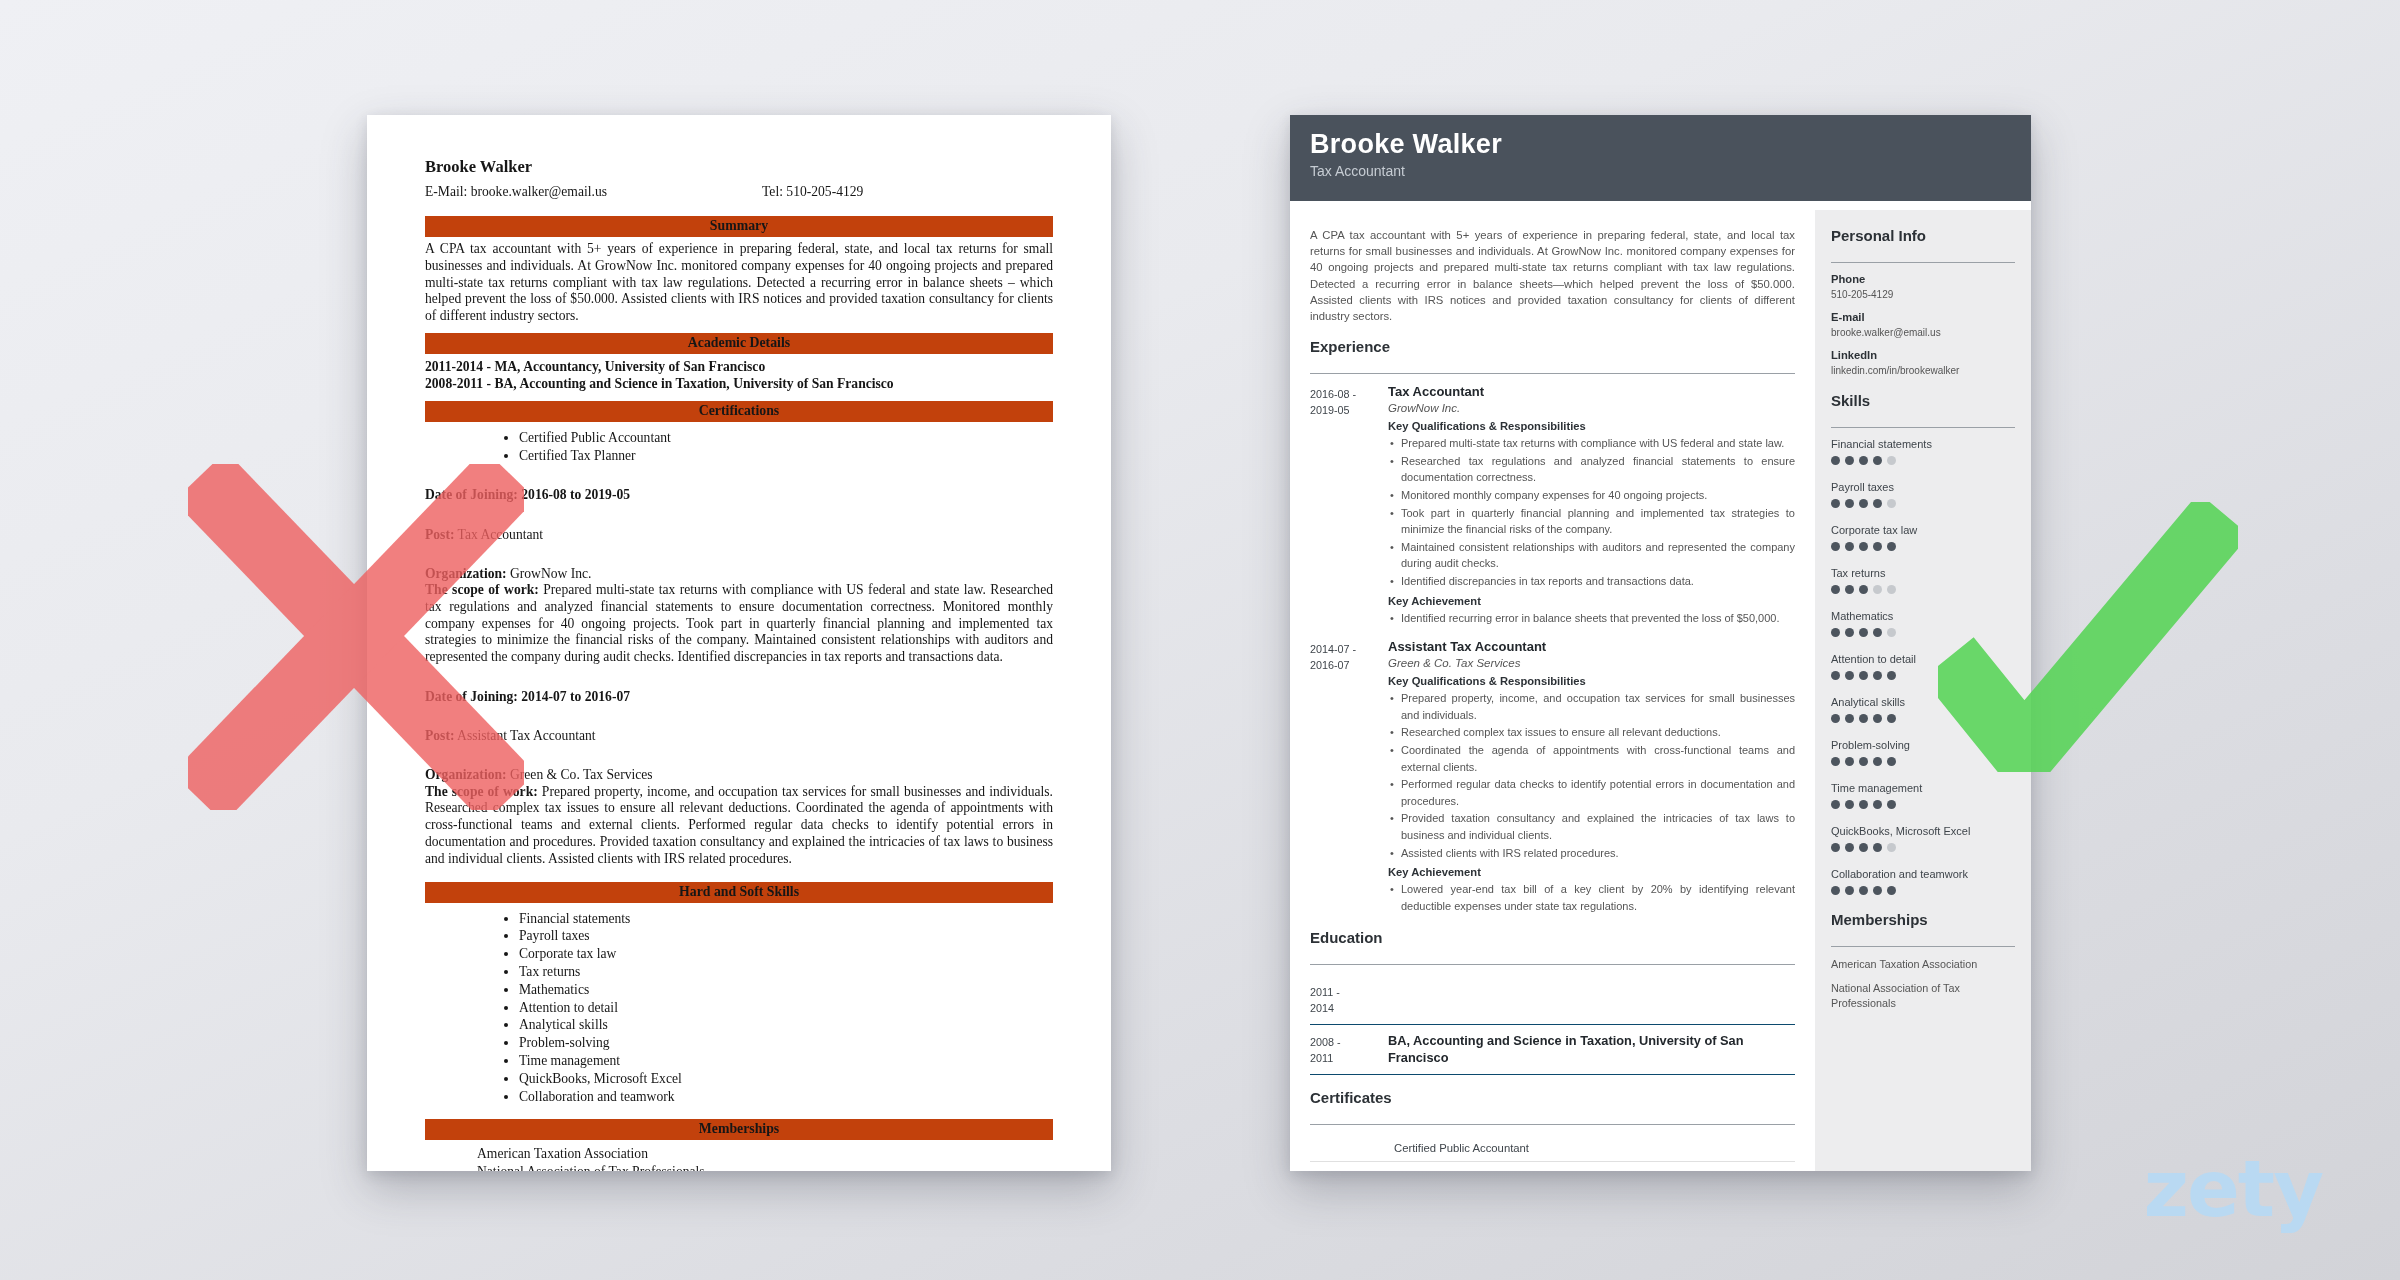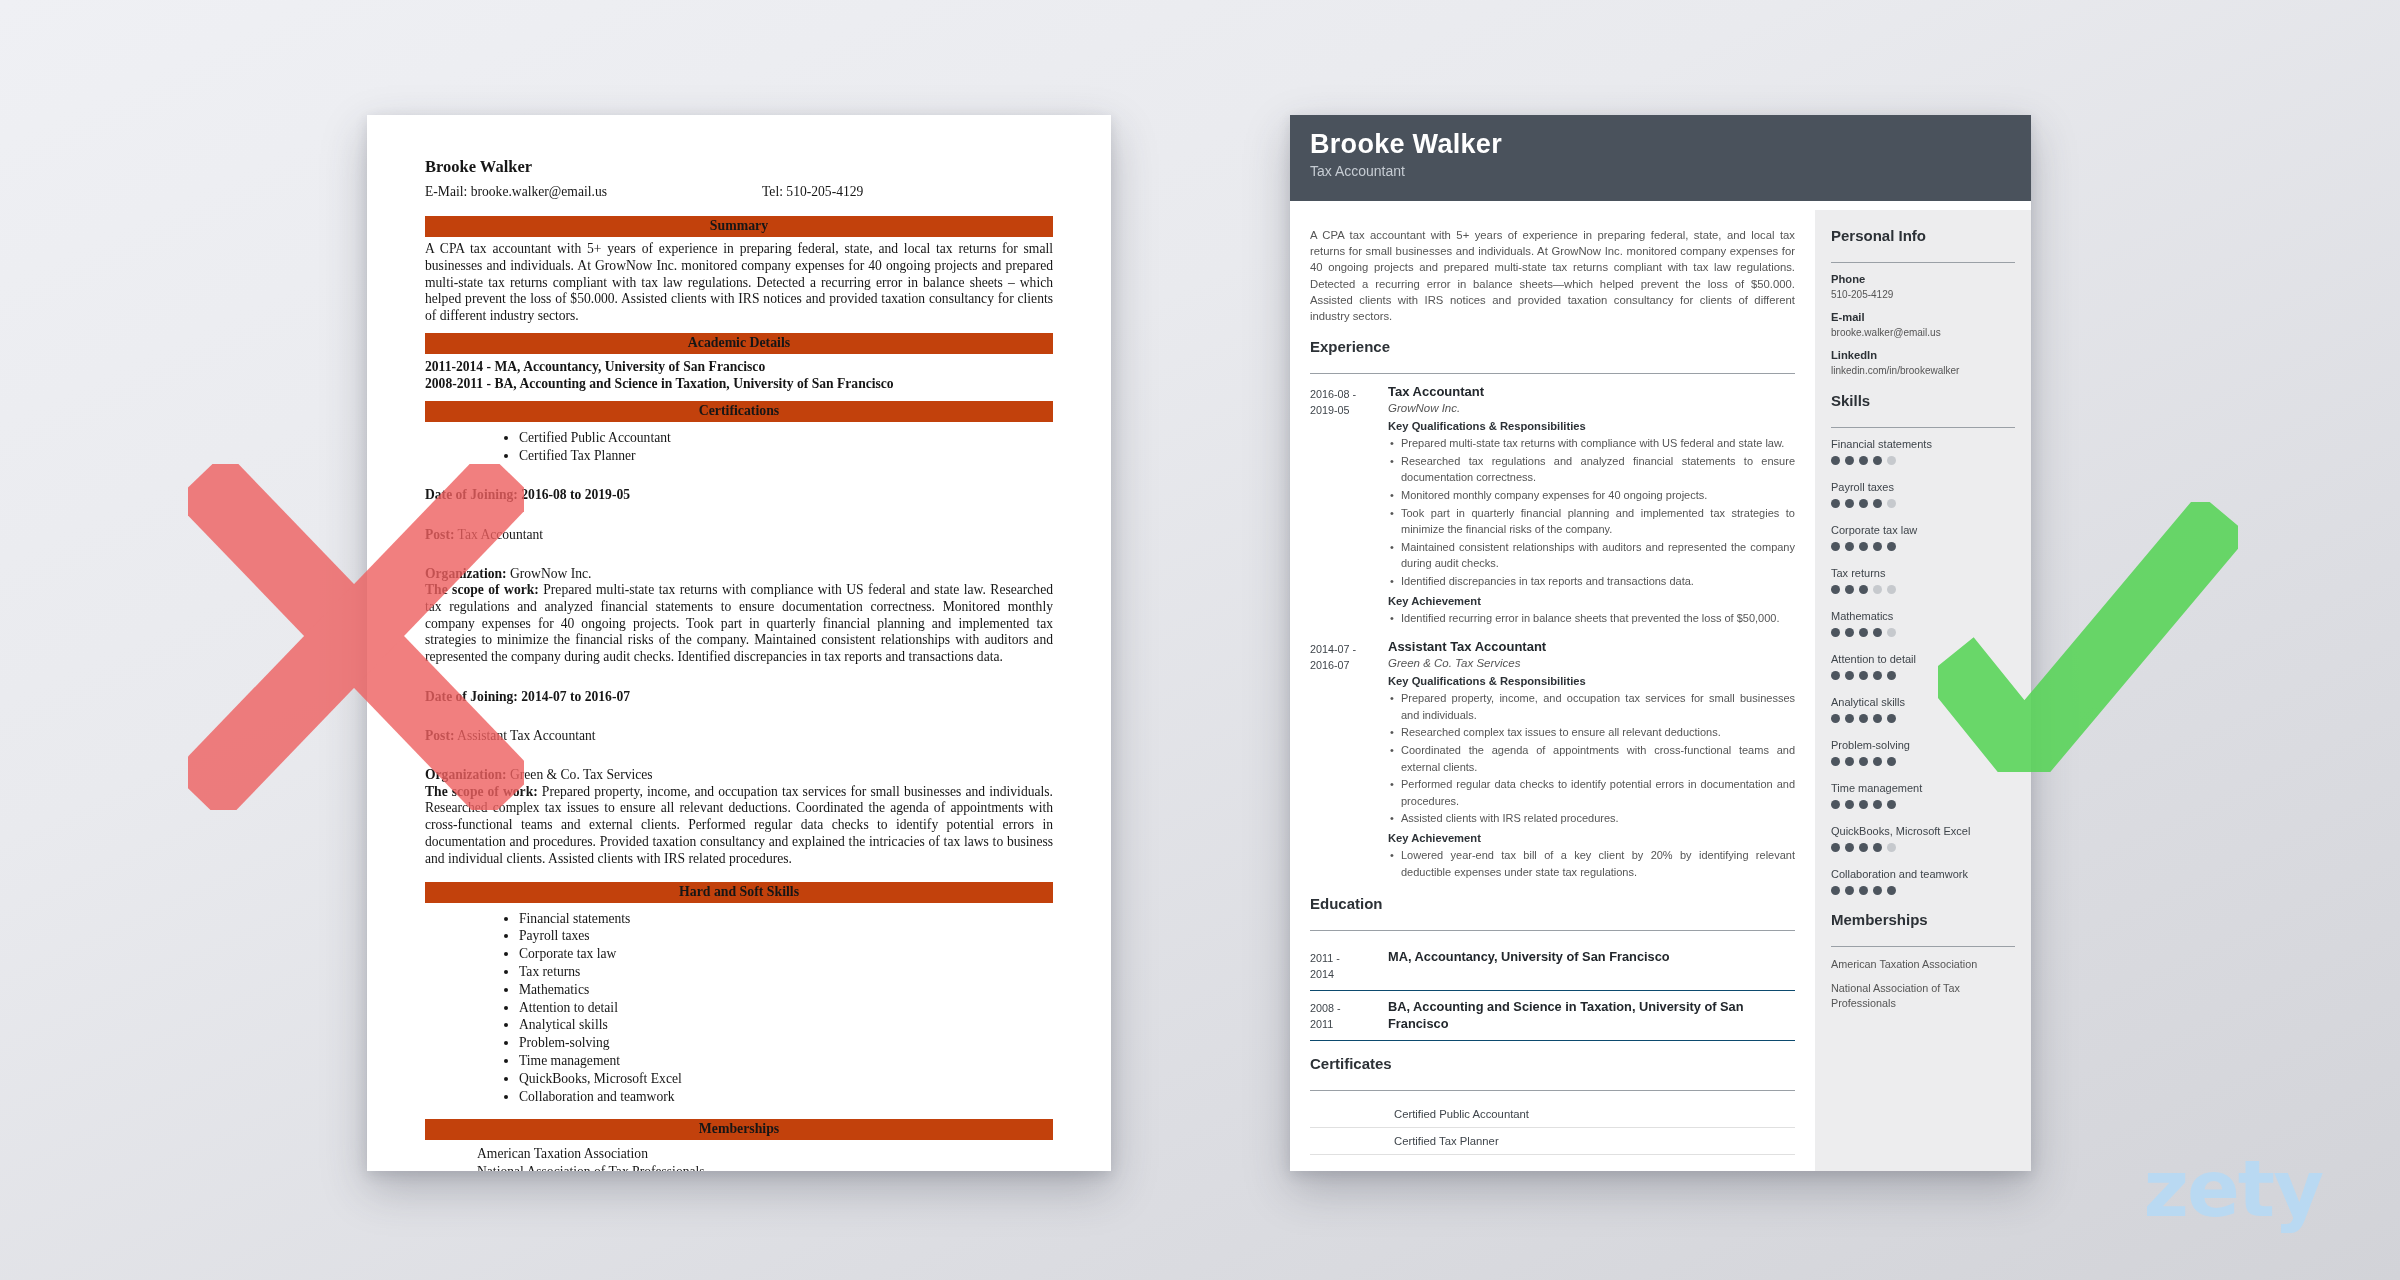--- a/index.html
+++ b/index.html
@@ -222,39 +222,39 @@
           <div class="r-jbody">
             <div class="r-jtitle">Assistant Tax Accountant</div>
             <div class="r-company">Green &amp; Co. Tax Services</div>
             <div class="r-subhead">Key Qualifications &amp; Responsibilities</div>
             <ul class="r-ul">
 
             <li>Prepared property, income, and occupation tax services for small businesses and individuals.</li>
                 <li>Researched complex tax issues to ensure all relevant deductions.</li>
                 <li>Coordinated the agenda of appointments with cross-functional teams and external clients.</li>
                 <li>Performed regular data checks to identify potential errors in documentation and procedures.</li>
+                <li>Provided taxation consultancy and explained the intricacies of tax laws to business and individual clients.</li>
                 <li>Assisted clients with IRS related procedures.</li>
               </ul>
             <div class="r-subhead">Key Achievement</div>
             <ul class="r-ul">
 
             <li>Lowered year-end tax bill of a key client by 20% by identifying relevant deductible expenses under state tax regulations.</li>
               </ul>
           </div>
         </div>
 
         <div class="r-sec-title mt">Education</div>
         <div>
 
             <div class="r-edu">
               <div class="r-dates">
                 <div>2011 -</div>
                 <div>2014</div>
               </div>
-              <div class="r-degree">MA, Accountancy, University of San Francisco</div>
             </div>
 
             <div class="r-edu">
               <div class="r-dates">
                 <div>2008 -</div>
                 <div>2011</div>
               </div>
               <div class="r-degree">BA, Accounting and Science in Taxation, University of San Francisco</div>
             </div>
           </div>

